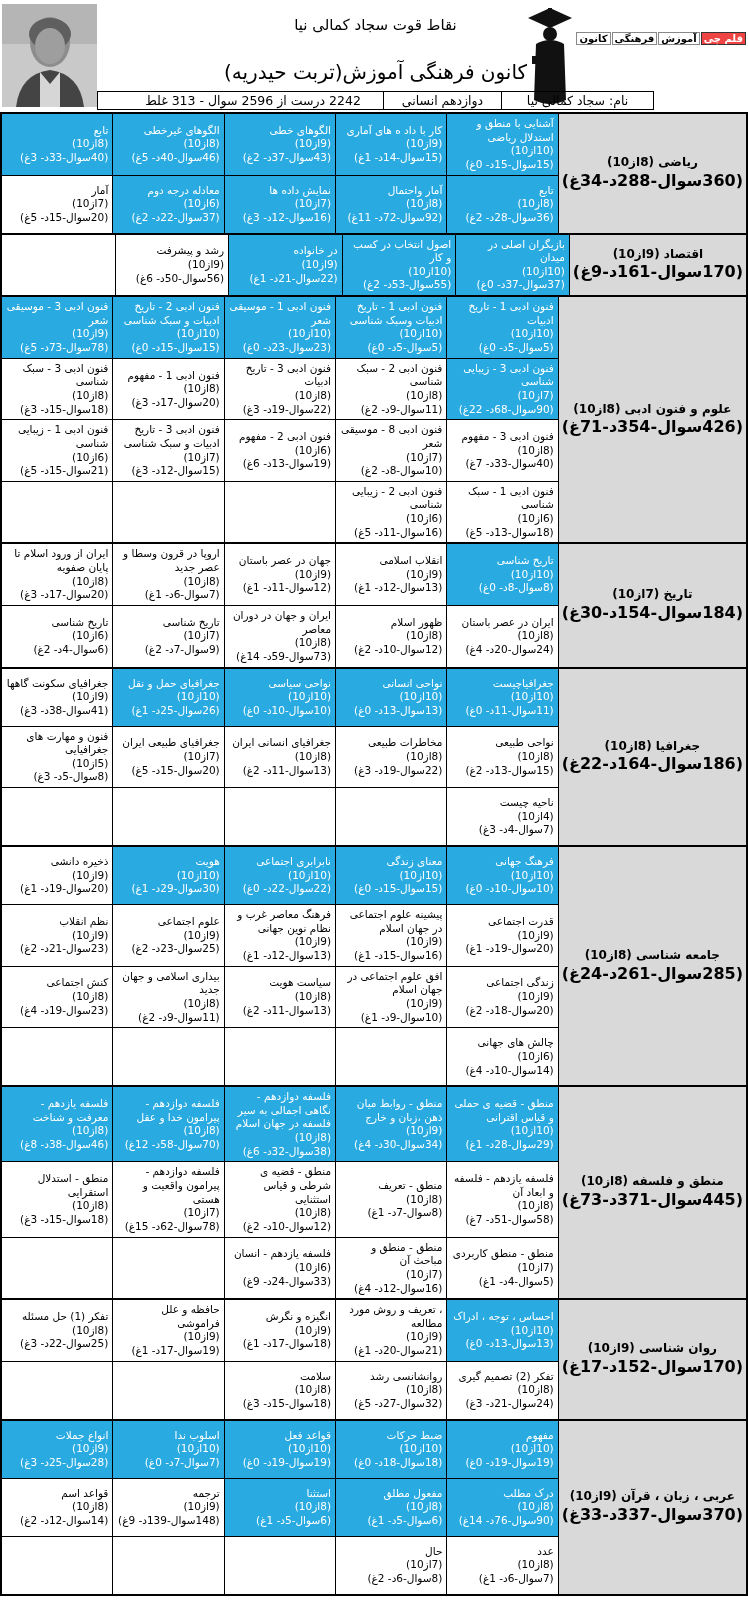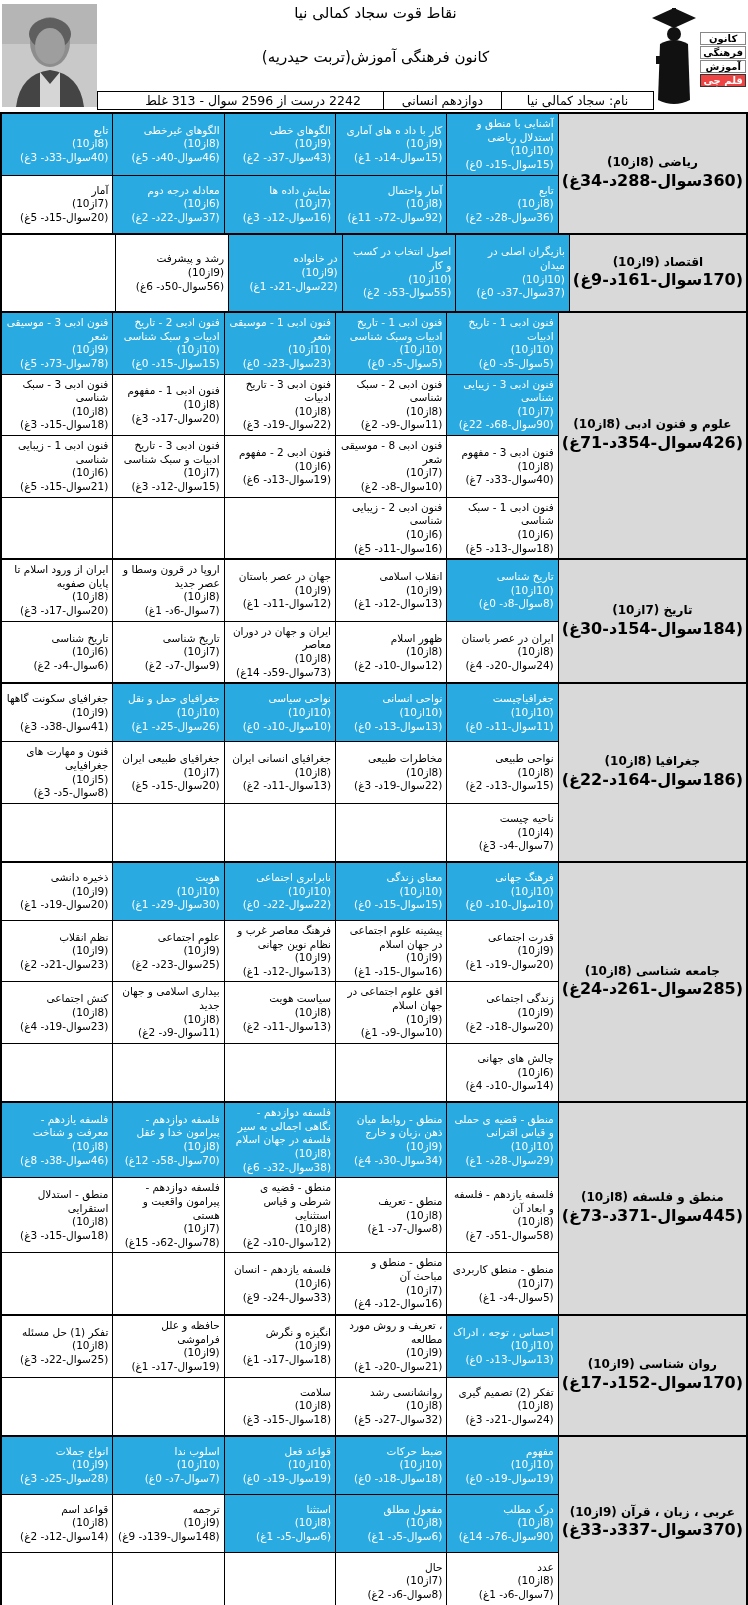--- a/index.html
+++ b/index.html
@@ -4,40 +4,40 @@
 <style>
   :root{ --hl:#29abe2; --subj:#d9d9d9; --line:#000; }
   *{box-sizing:border-box; margin:0; padding:0;}
   body{width:748px; background:#fff; font-family:"DejaVu Sans", sans-serif; color:#000;}
   .page{width:748px; min-height:1605px; background:#fff;}
 
   
   .header{display:flex; flex-direction:row; height:112px; padding:4px 2px 2px 2px; direction:rtl;}
   .photo-box{width:95px; height:103px; flex:0 0 95px; overflow:hidden;}
   .logo-box{width:92px; flex:0 0 92px; display:flex; flex-direction:row-reverse; align-items:flex-start; gap:2px; direction:ltr;}
-  .logo-words{display:flex; flex-direction:column; gap:1px; margin-top:28px;}
+  .logo-words{display:flex; gap:1px; margin-top:28px;}
   .logo-word{font-size:10px; font-weight:bold; border:1px solid #888; padding:0 2px; background:#fff; white-space:nowrap; text-align:center;}
   .logo-word.inv{background:#ef4444; color:#fff; border-color:#333;}
   .header-center{flex:1 1 auto; display:flex; flex-direction:column; align-items:center;}
-  .page-title{font-size:15px; }
-  .org-subtitle{font-size:15px; margin-top:26px; text-align:center;}
+  .page-title{font-size:15px; margin-top:12px; }
+  .org-subtitle{font-size:20px; margin-top:26px; text-align:center;}
   .info-bar{margin-top:auto; display:flex; direction:rtl; width:100%; border:1px solid var(--line);}
   .info-cell{border-left:1px solid var(--line); font-size:12.5px; padding:1px 6px; text-align:center; white-space:nowrap; display:flex; align-items:center; justify-content:center;}
   .info-cell:last-child{border-left:none;margin-left:25px;}
   .info-name{flex:0 0 152px;}
   .info-grade{flex:0 0 118px;}
   .info-summary{flex:1 1 auto;}
 
   
   .report{border:2px solid var(--line); border-top-width:2px; margin:0;}
   .section{display:flex; direction:rtl; border-top:2px solid var(--line);}
   .section:first-child{border-top:none;}
   .subject{flex:0 0 130px; background:var(--subj); border-left:1px solid var(--line);
            display:flex; flex-direction:column; justify-content:center; align-items:center;
-           text-align:right; padding:20px 3px; font-weight:bold;}
+           text-align:right; padding:4px 3px; font-weight:bold;}
   .subject-title{font-size:12px; line-height:1.3;}
   .subject-stats{font-size:16px; line-height:1.3; direction:rtl;}
   .topics{flex:1 1 auto; display:grid; grid-template-columns:repeat(5,1fr); gap:1px; background:var(--line);}
   .cell{background:#fff; min-height:57px; padding:3px 4px; display:flex; flex-direction:column;
         justify-content:center; text-align:right; direction:rtl;}
   .cell.hl{background:var(--hl); color:#fff;}
   .topic-name{font-size:10.5px; line-height:1.3;}
   .topic-score{font-size:10.5px; line-height:1.3;}
   .topic-detail{font-size:10.5px; line-height:1.3; white-space:nowrap;}
 </style>

